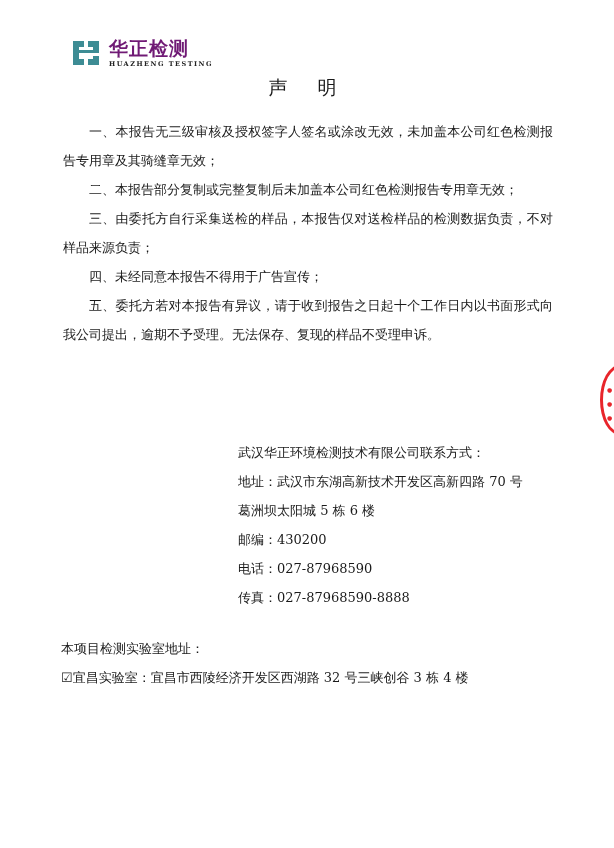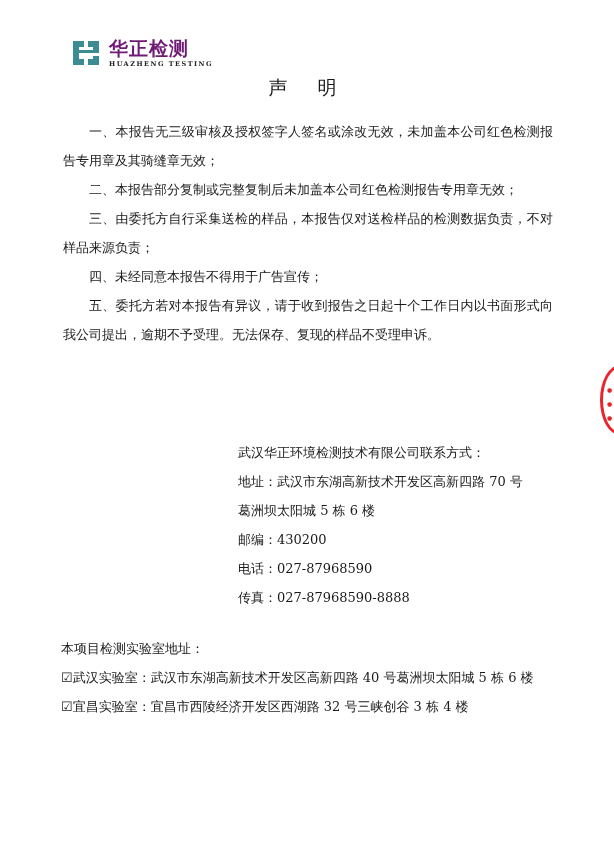--- a/index.html
+++ b/index.html
@@ -48,23 +48,20 @@
   <div style="height:29px">地址：武汉市东湖高新技术开发区高新四路 70 号</div>
   <div style="height:29px">葛洲坝太阳城 5 栋 6 楼</div>
   <div style="height:29px">邮编：430200</div>
   <div style="height:29px">电话：027-87968590</div>
   <div style="height:29px">传真：027-87968590-8888</div>
 </div>
 
 <div class="labs" style="top:634px;">
   <div>本项目检测实验室地址：</div>
   <div>
-    <span>☑</span><span>武汉实验室：武汉市东湖高新技术开发区高新四路 40 号葛洲坝太阳城 5 栋 6 楼</span>
-  </div>
-  <div>
     <span>☑</span><span>宜昌实验室：宜昌市西陵经济开发区西湖路 32 号三峡创谷 3 栋 4 楼</span>
   </div>
 </div>
 
 <div class="stamp">
   <span style="top:18px">●</span>
     <span style="top:32px">●</span>
     <span style="top:46px">●</span>
 </div>
 

